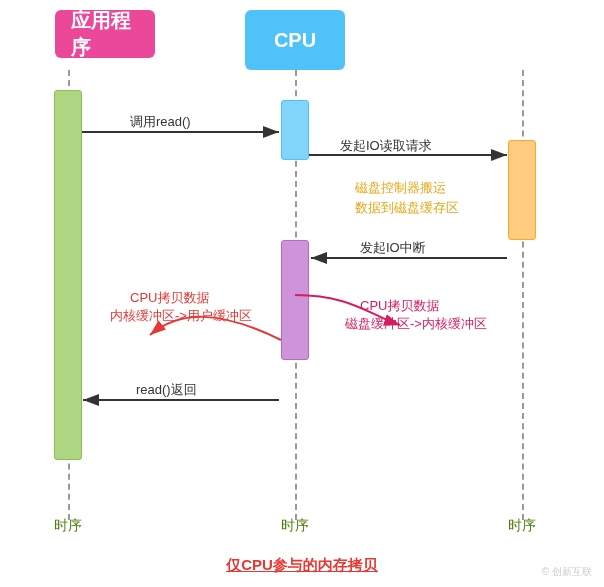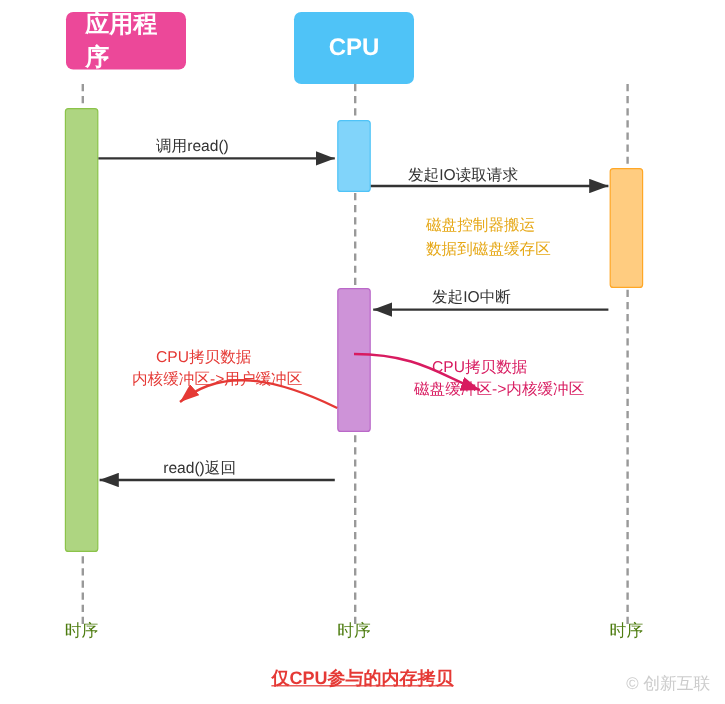--- a/index.html
+++ b/index.html
@@ -141,21 +141,21 @@
       font-size: 15px;
       font-weight: bold;
       color: #e53935;
       text-decoration: underline;
     }
 
     .watermark {
       position: absolute;
       bottom: 8px;
       right: 12px;
-      font-size: 14px;
+      font-size: 10px;
       color: #ccc;
     }
   </style>
 </head>
 <body>
 
 <div class="diagram">
 
   <div class="header-box header-app">
     <span>应用程序</span>

